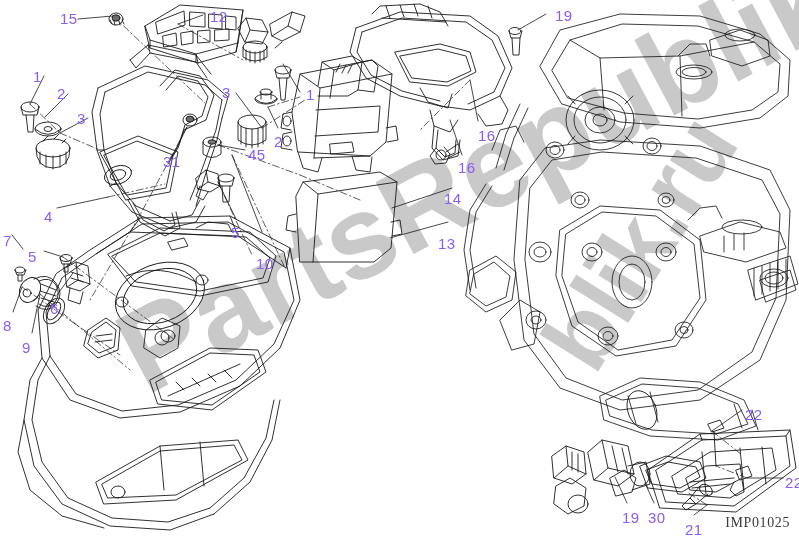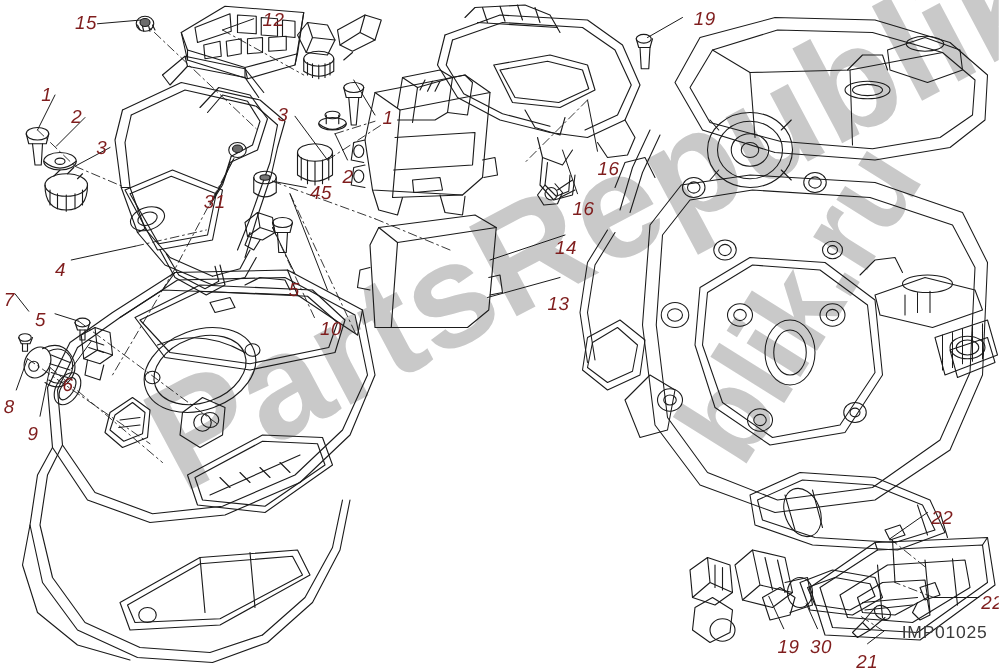--- a/index.html
+++ b/index.html
@@ -6,30 +6,29 @@
   body{
     font-family:"Liberation Sans", sans-serif;
     width:799px;height:537px;overflow:hidden;position:relative;
   }
   #diagram-root{position:absolute;left:0;top:0;width:799px;height:537px;background:#ffffff;}
   .layer{position:absolute;left:0;top:0;width:799px;height:537px;}
   .callout{
     position:absolute;
     font-family:"Liberation Sans", sans-serif;
     font-size:15px;
-    color:#7f1d1d;
+    color:#8b5cf6;
     letter-spacing:0.5px;
     white-space:nowrap;
     user-select:none;
-    font-style:italic;
   }
   #diagram-code{
     position:absolute;
-    right:9px;bottom:24px;
-    font-family:Liberation Sans, sans-serif;
+    right:9px;bottom:6px;
+    font-family:Liberation Serif, serif;
     font-size:14px;
     color:#3a3a3a;
     letter-spacing:0.6px;
   }
   .wm{
     position:absolute;
     font-family:"Liberation Sans", sans-serif;
     font-weight:bold;
     color:#c9c9c9;
     white-space:nowrap;

